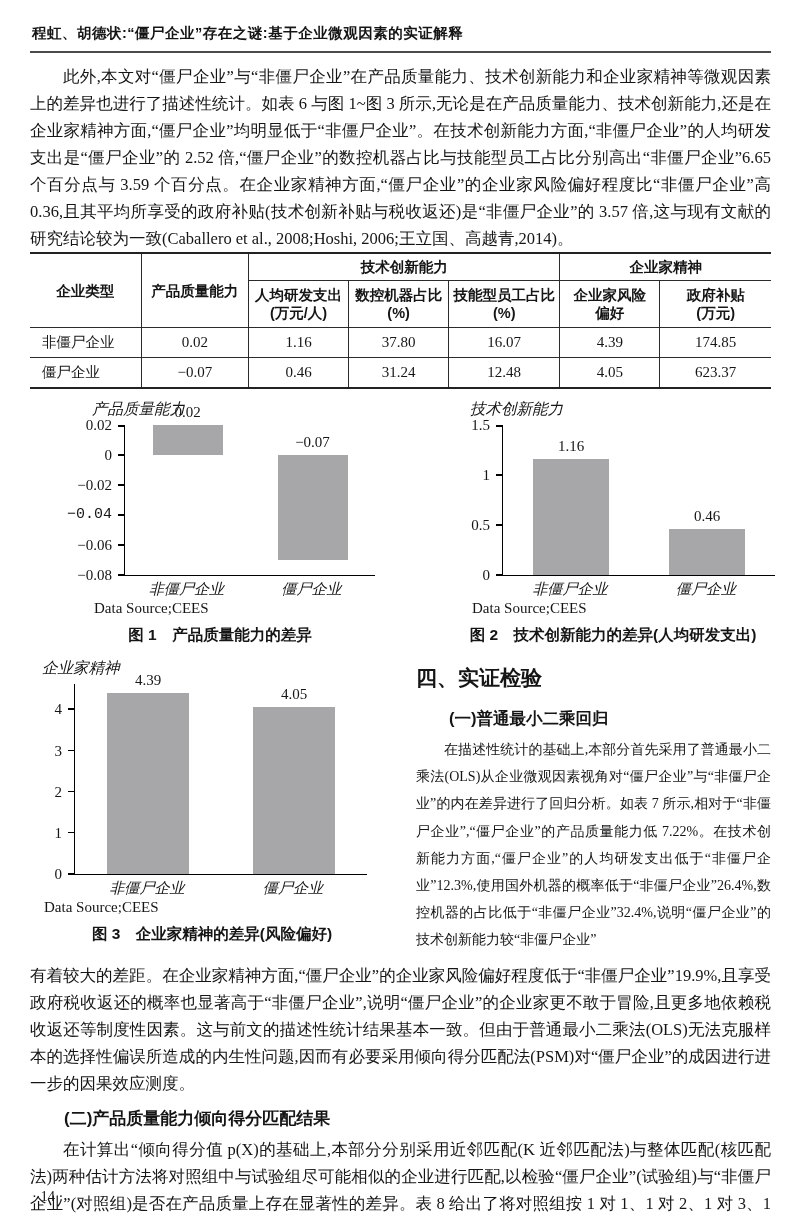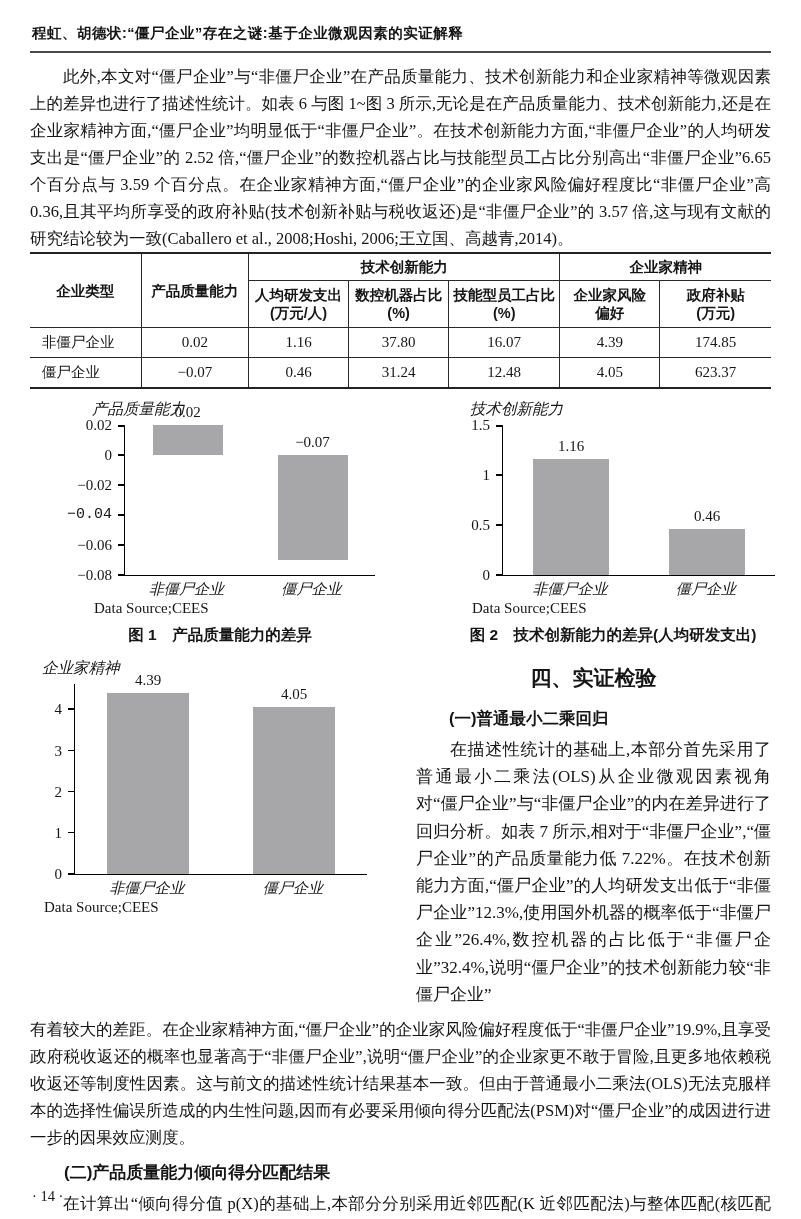--- a/index.html
+++ b/index.html
@@ -54,27 +54,27 @@
   .fig-caption{
     font-family:"Liberation Sans", sans-serif; font-weight:bold;
     font-size:15.5px; text-align:center; margin-top:8px;
   }
   
   .twocol{ display:flex; margin-top:12px; }
   .col-left{ width:352px; flex:none; padding-left:6px;}
   .col-right{ flex:1; padding-left:28px; }
   .sec-title{
     font-family:"Liberation Sans", sans-serif; font-weight:bold;
-    font-size:21px; text-align:center; margin:6px 0 16px 0;
+    font-size:21px; text-align:left; margin:6px 0 16px 0;
   }
   .sub-title{
     font-family:"Liberation Sans", sans-serif; font-weight:bold;
     font-size:16.5px; margin:6px 0 6px 0; text-indent:2em;
   }
-  .col-right .para{ font-size:17px; line-height:27.2px; margin-top:2px;}
+  .col-right .para{ font-size:14px; line-height:27.2px; margin-top:2px;}
   .cont{ margin-top:8px; }
   .pagenum{
     position:absolute; left:32px; bottom:14px; font-size:14.5px;
   }
 </style>
 </head>
 <body>
 
 <div class="page">
 
@@ -211,20 +211,21 @@
             <div class="ch-vlabel" style="left: 0px; width: 146px; top: -11.5411px;">4.39</div>
             <div class="ch-bar" style="left: 178.12px; top: 23.4416px; width: 81.76px; height: 166.558px; background: rgb(167, 167, 169);"></div>
             <div class="ch-vlabel" style="left: 146px; width: 146px; top: 2.44156px;">4.05</div>
           </div>
           <div class="ch-xrow" style="margin-left: 38px; width: 292px;">
             <div class="ch-xlabel" style="left: 0px; width: 146px;">非僵尸企业</div>
             <div class="ch-xlabel" style="left: 146px; width: 146px;">僵尸企业</div>
           </div>
           <div class="ch-source" style="margin-left: 8px;">Data Source;CEES</div>
         </div>
+      <div class="fig-caption">图 3　企业家精神的差异(风险偏好)</div>
     </div>
     <div class="col-right">
       <div class="sec-title">四、实证检验</div>
       <div class="sub-title">(一)普通最小二乘回归</div>
       <div class="para indent">在描述性统计的基础上,本部分首先采用了普通最小二乘法(OLS)从企业微观因素视角对“僵尸企业”与“非僵尸企业”的内在差异进行了回归分析。如表 7 所示,相对于“非僵尸企业”,“僵尸企业”的产品质量能力低 7.22%。在技术创新能力方面,“僵尸企业”的人均研发支出低于“非僵尸企业”12.3%,使用国外机器的概率低于“非僵尸企业”26.4%,数控机器的占比低于“非僵尸企业”32.4%,说明“僵尸企业”的技术创新能力较“非僵尸企业”</div>
     </div>
   </div>
 
   <div class="para cont">有着较大的差距。在企业家精神方面,“僵尸企业”的企业家风险偏好程度低于“非僵尸企业”19.9%,且享受政府税收返还的概率也显著高于“非僵尸企业”,说明“僵尸企业”的企业家更不敢于冒险,且更多地依赖税收返还等制度性因素。这与前文的描述性统计结果基本一致。但由于普通最小二乘法(OLS)无法克服样本的选择性偏误所造成的内生性问题,因而有必要采用倾向得分匹配法(PSM)对“僵尸企业”的成因进行进一步的因果效应测度。</div>
 

